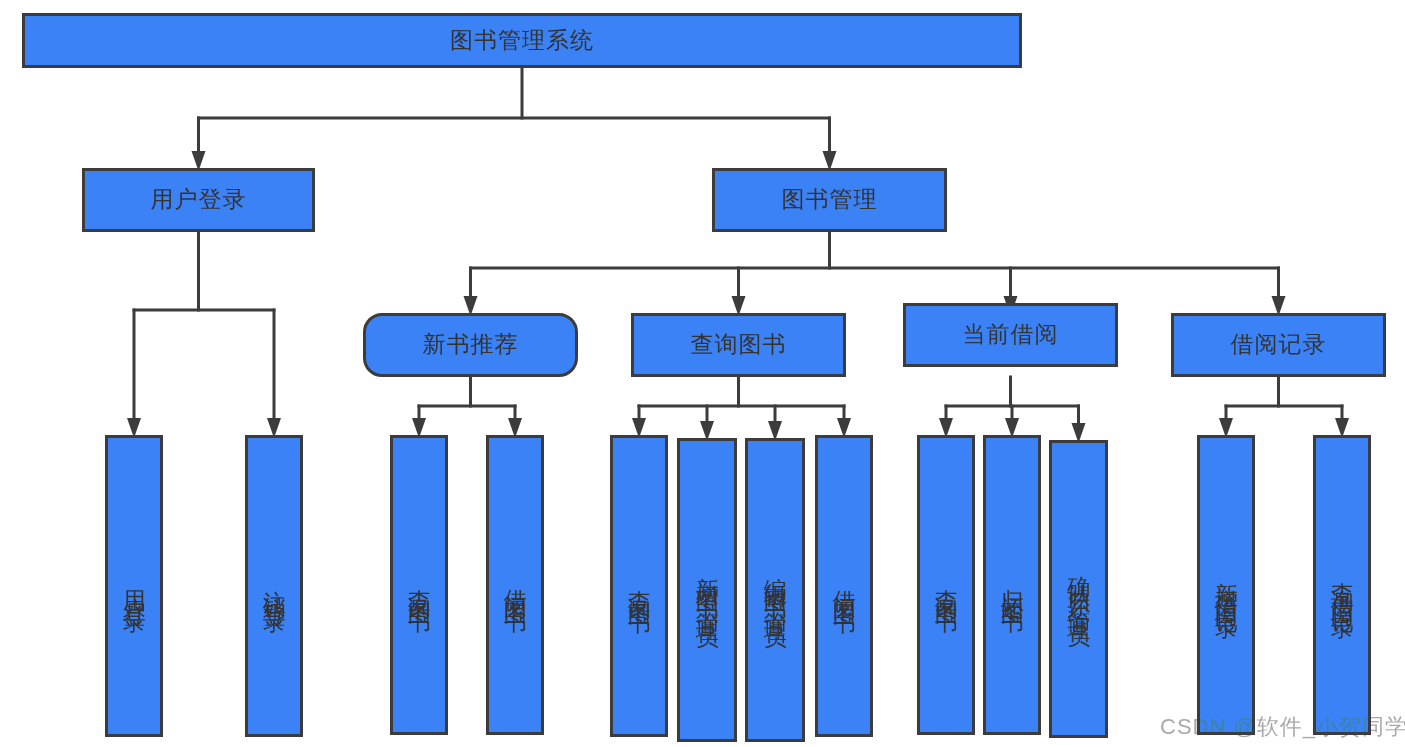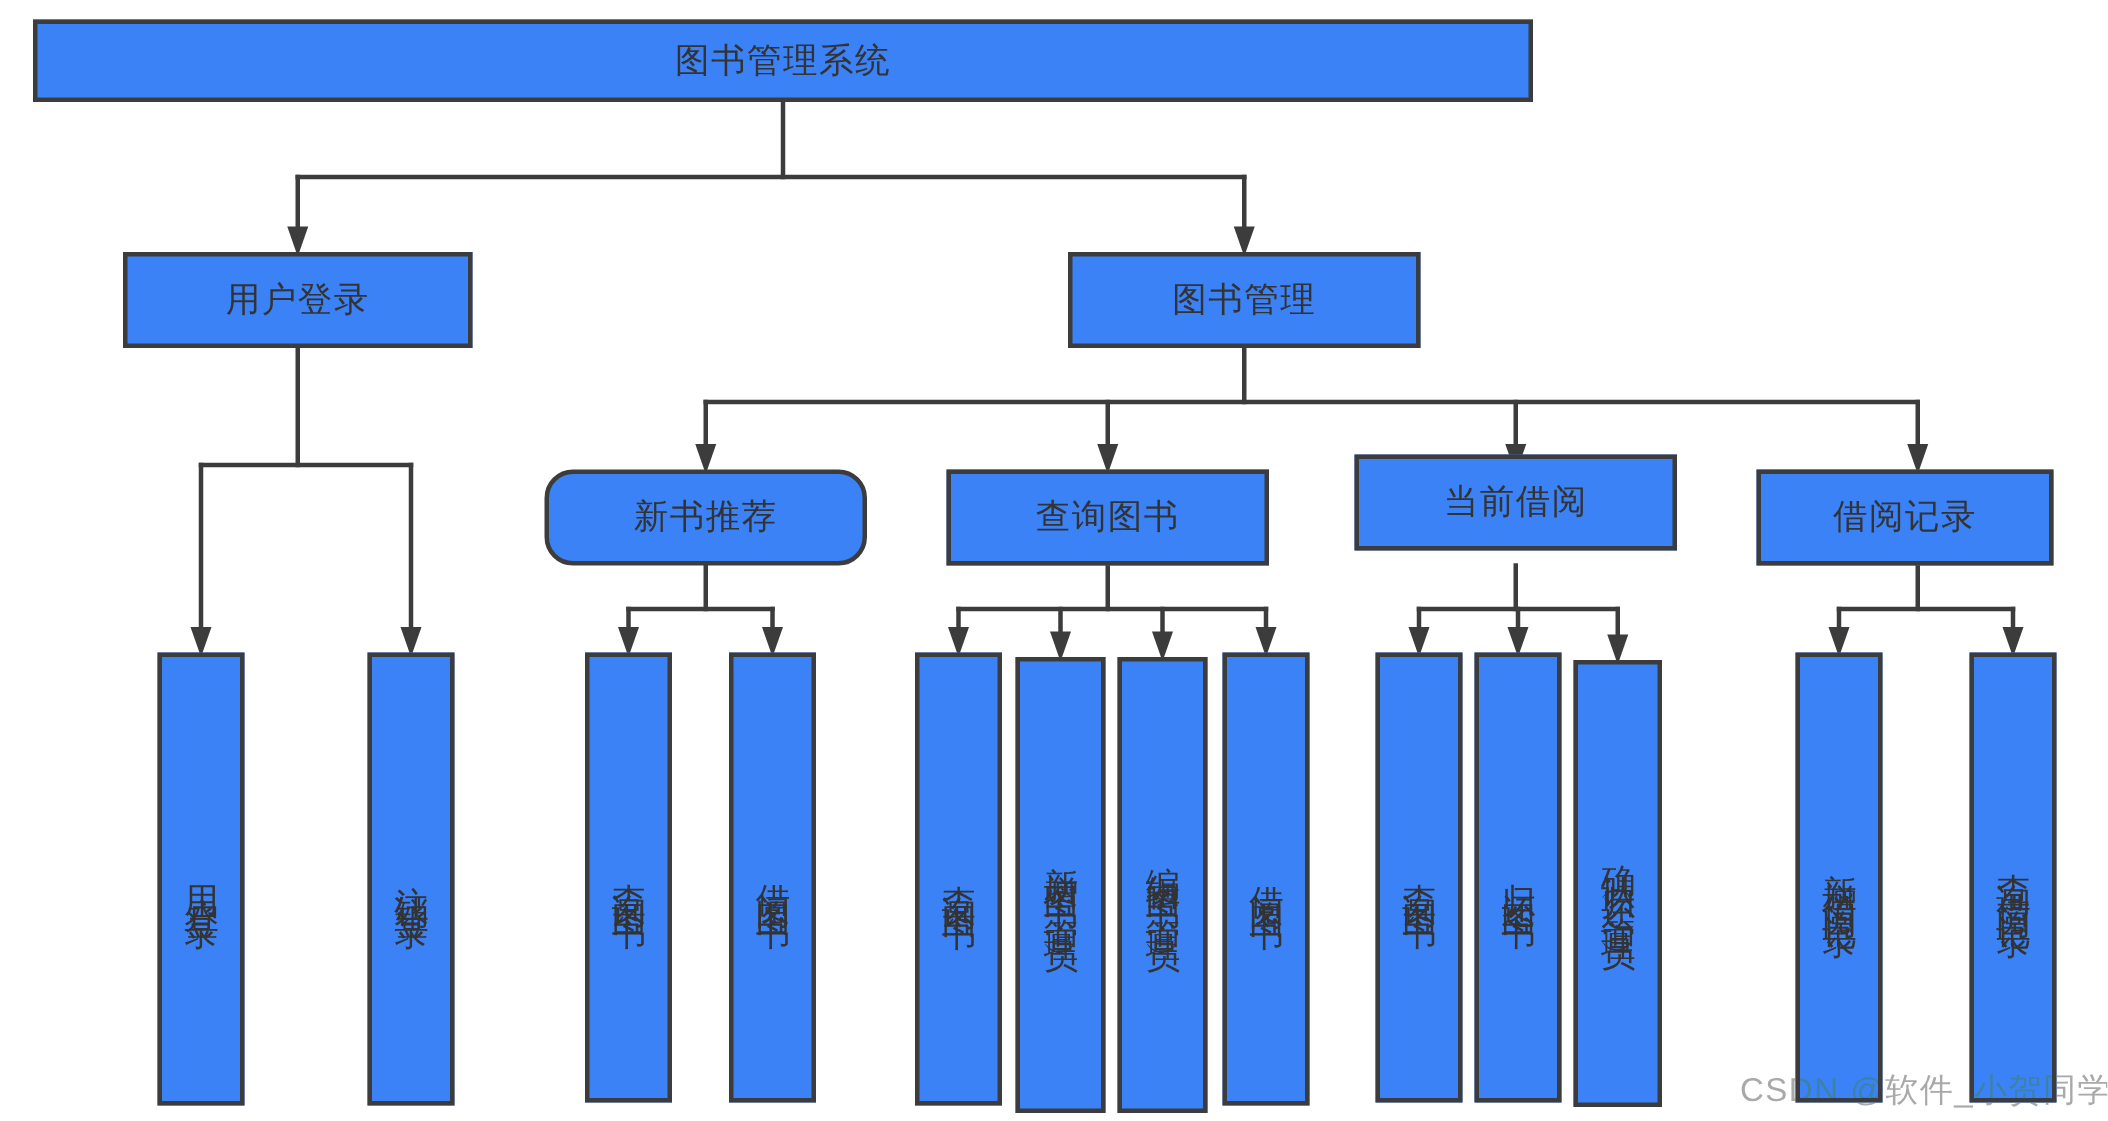--- a/index.html
+++ b/index.html
@@ -113,21 +113,21 @@
       </div>
       <div class="box" style="left: 363px; top: 313px; width: 215px; height: 64px; border-color: rgb(60, 60, 60); border-radius: 19px;">
         <span class="lbl" style="color: rgb(51, 51, 51);">新书推荐</span>
       </div>
       <div class="box" style="left: 631px; top: 313px; width: 215px; height: 64px; border-color: rgb(60, 60, 60);">
         <span class="lbl" style="color: rgb(51, 51, 51);">查询图书</span>
       </div>
       <div class="box" style="left: 903px; top: 303px; width: 215px; height: 64px; border-color: rgb(60, 60, 60);">
         <span class="lbl" style="color: rgb(51, 51, 51);">当前借阅</span>
       </div>
-      <div class="box" style="left: 1171px; top: 313px; width: 198px; height: 64px; border-color: rgb(60, 60, 60);">
+      <div class="box" style="left: 1171px; top: 313px; width: 215px; height: 64px; border-color: rgb(60, 60, 60);">
         <span class="lbl" style="color: rgb(51, 51, 51);">借阅记录</span>
       </div>
       <div class="box vertical" style="left: 105px; top: 435px; width: 58px; height: 302px; border-color: rgb(60, 60, 60);">
         <span class="lbl" style="color: rgb(51, 51, 51);">用户登录</span>
       </div>
       <div class="box vertical" style="left: 245px; top: 435px; width: 58px; height: 302px; border-color: rgb(60, 60, 60);">
         <span class="lbl" style="color: rgb(51, 51, 51);">注销登录</span>
       </div>
       <div class="box vertical" style="left: 390px; top: 435px; width: 58px; height: 300px; border-color: rgb(60, 60, 60);">
         <span class="lbl" style="color: rgb(51, 51, 51);">查询图书</span>

